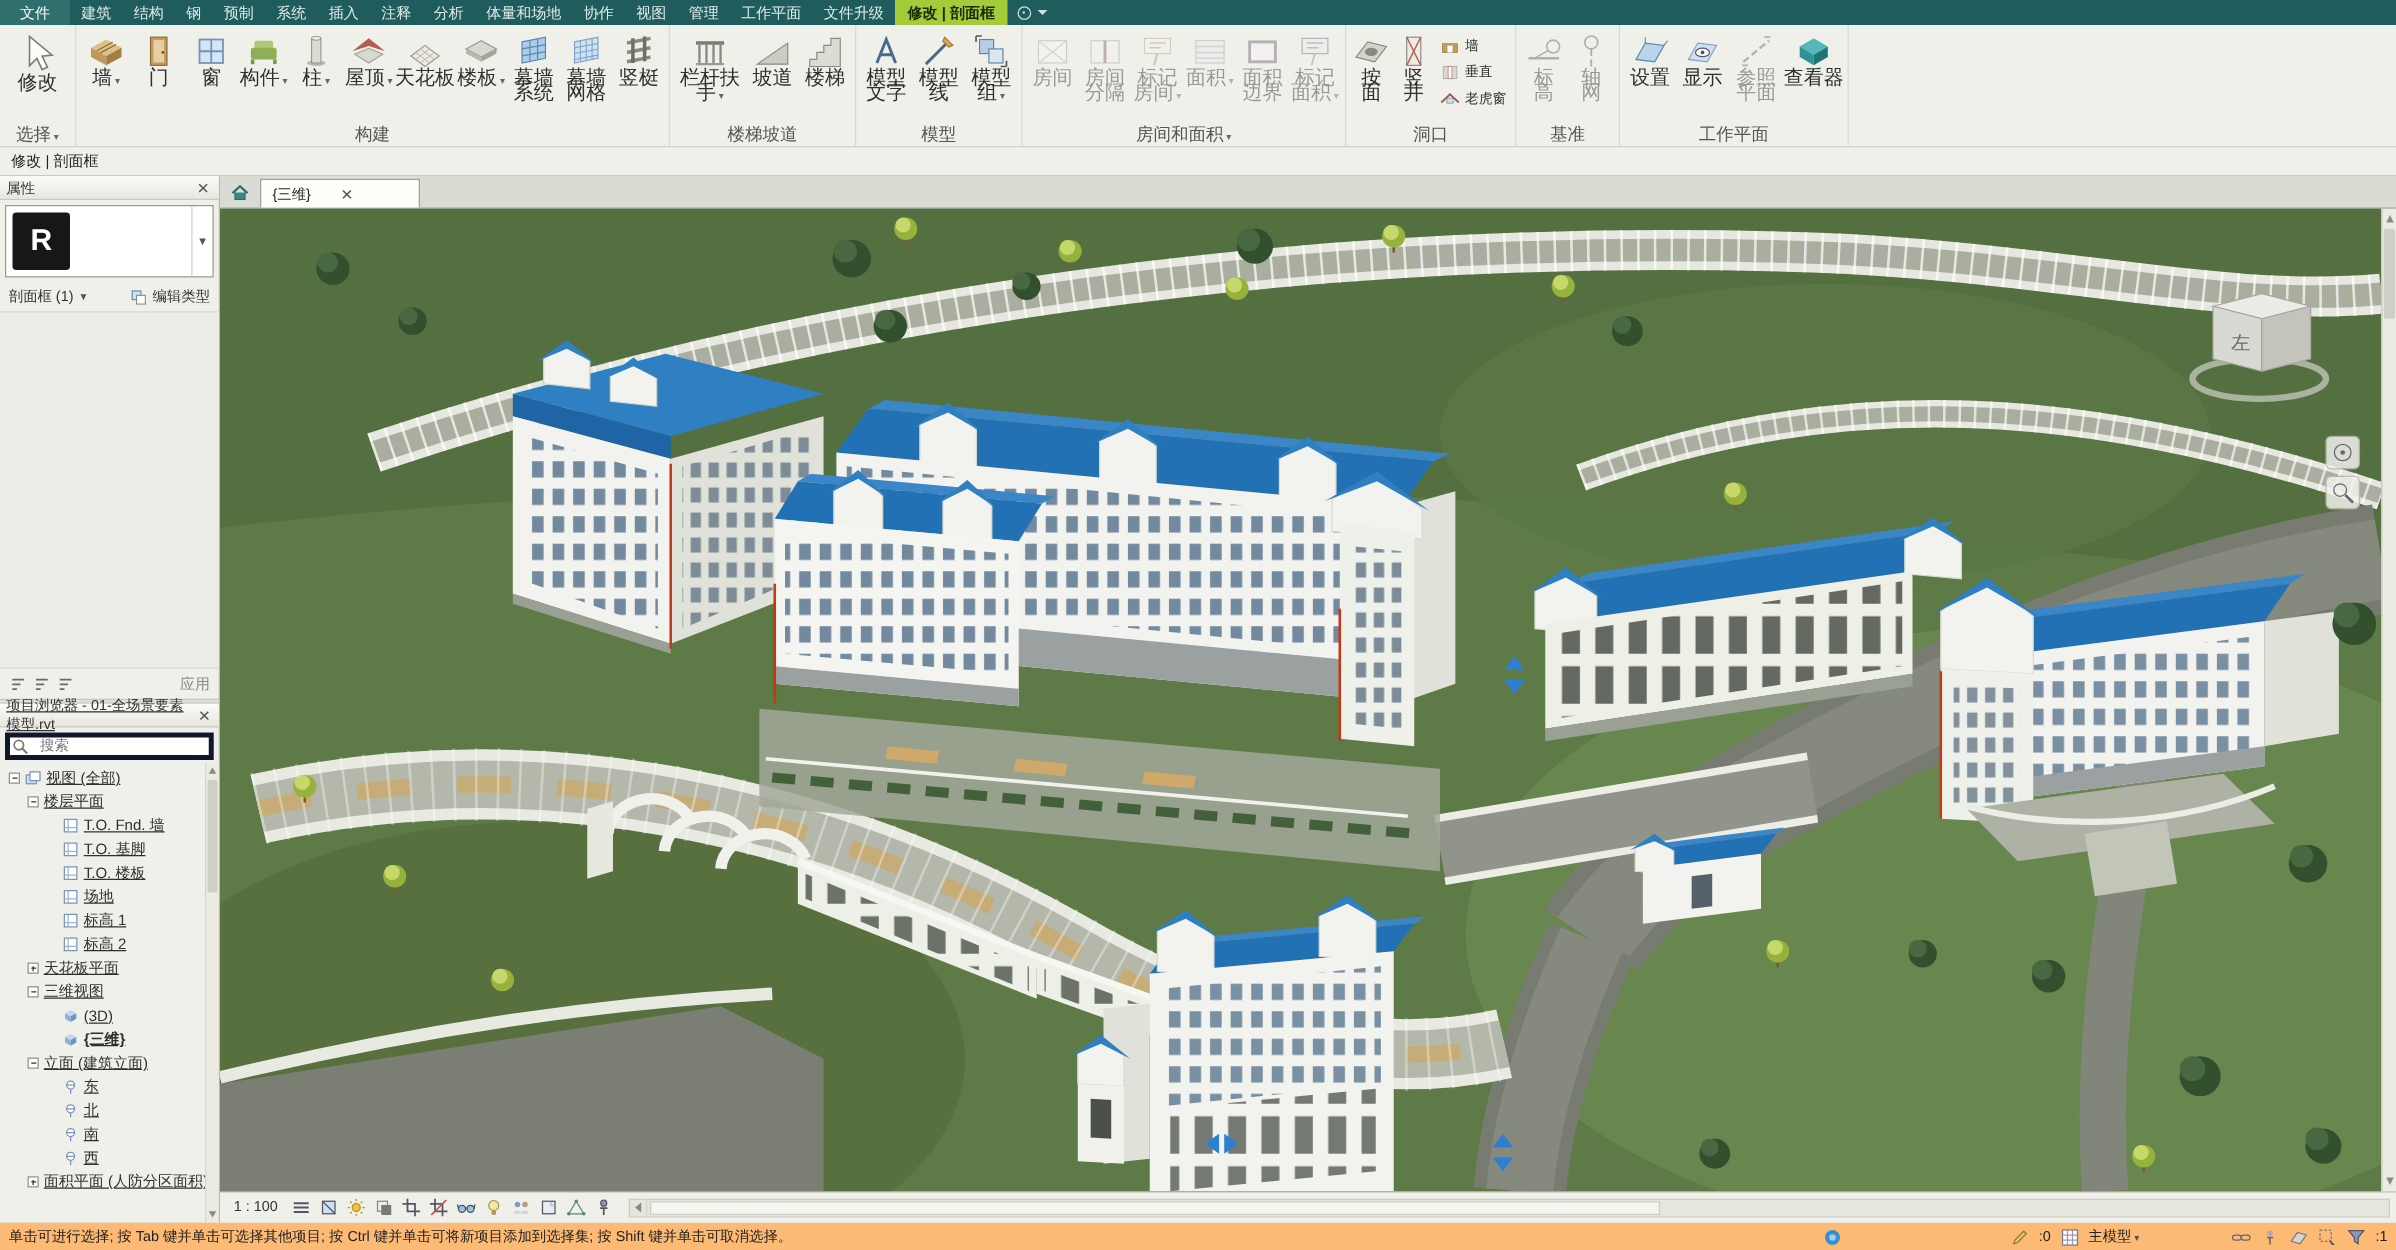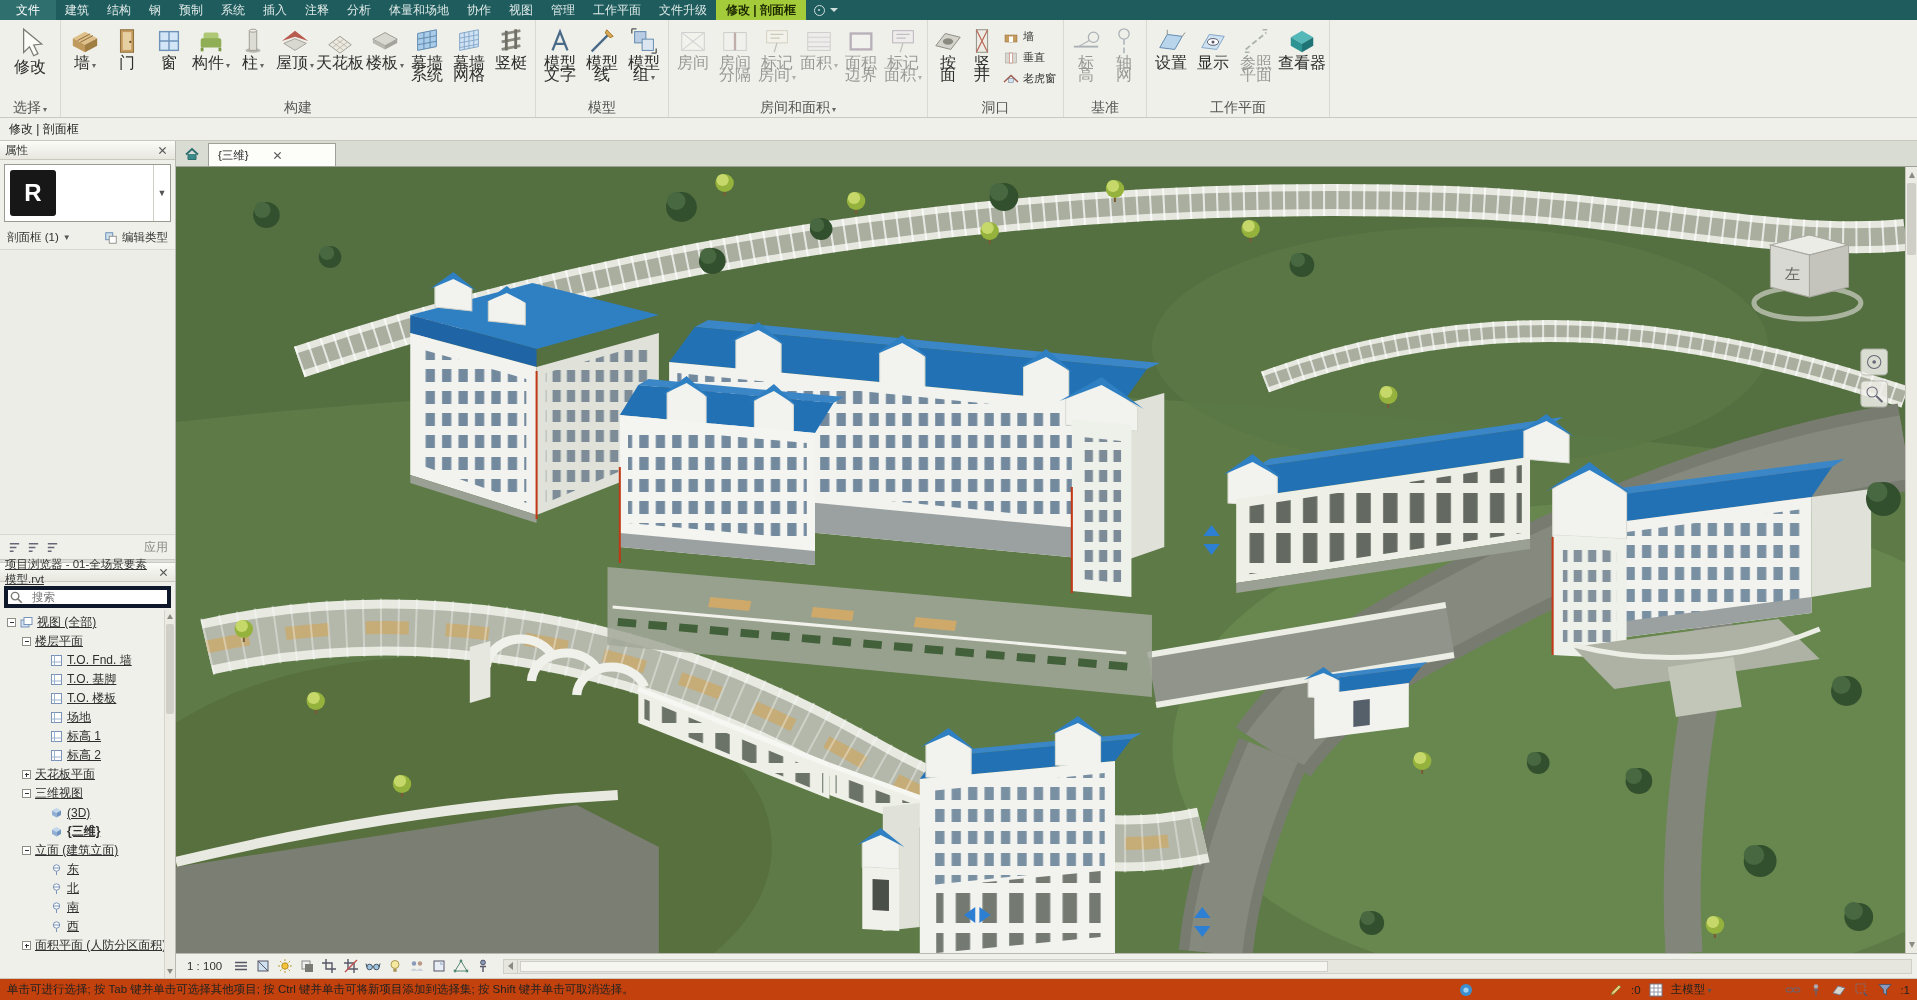--- a/index.html
+++ b/index.html
@@ -87,21 +87,21 @@
 .scaletxt{padding:0 6px;color:#333;white-space:nowrap;}
 .vcbi{width:19px;height:19px;display:flex;align-items:center;justify-content:center;border-radius:2px;}
 .vcbi svg{width:16px;height:16px;}
 .hsb{flex:1;display:flex;align-items:center;margin-left:8px;gap:0;}
 .hsb-btn{width:15px;height:15px;background:#e6e6df;border:1px solid #cfcfc7;display:flex;align-items:center;justify-content:center;}
 .hsb-tri{width:0;height:0;border-top:4px solid transparent;border-bottom:4px solid transparent;border-right:5px solid #8a8a84;}
 .hsb-track{flex:1;height:15px;background:#e6e6df;border:1px solid #cfcfc7;border-left:none;position:relative;}
 .hsb-thumb{position:absolute;left:2px;top:1px;bottom:1px;width:58%;background:#f6f6f0;border:1px solid #cfcfc7;}
 
 
-.statusbar{height:22px;border-top:1px solid #c9c9c0;background:#c2410c;display:flex;align-items:center;padding:0 7px;font-size:11.5px;color:#222;gap:8px;}
+.statusbar{height:22px;border-top:1px solid #c9c9c0;background:#fdba74;display:flex;align-items:center;padding:0 7px;font-size:11.5px;color:#222;gap:8px;}
 .sb-right{margin-left:auto;display:flex;align-items:center;gap:7px;}
 .sb16{width:16px;height:16px;}
 .mm-caret::after{content:" ▾";font-size:8px;color:#555;}
 .sb-gap{width:120px;}
 .sb-gap2{width:60px;}
 </style>
 </head>
 <body>
 
 <svg width="0" height="0" style="position:absolute">
@@ -479,20 +479,43 @@
         <div class="rbtn">
             <svg class="bi">
               <use href="#i-mullion"></use>
             </svg>
             <span class="blabel">竖梃</span>
           </div>
       </div>
       <div class="plabel">构建</div>
     </div>
 
+    <div class="panel">
+      <div class="pbody">
+        <div class="rbtn" style="width:58px">
+            <svg class="bi">
+              <use href="#i-railing"></use>
+            </svg>
+            <span class="blabel has-caret">栏杆扶手</span>
+          </div>
+        <div class="rbtn">
+            <svg class="bi">
+              <use href="#i-ramp"></use>
+            </svg>
+            <span class="blabel">坡道</span>
+          </div>
+        <div class="rbtn">
+            <svg class="bi">
+              <use href="#i-stair"></use>
+            </svg>
+            <span class="blabel">楼梯</span>
+          </div>
+      </div>
+      <div class="plabel">楼梯坡道</div>
+    </div>
 
     <div class="panel">
       <div class="pbody">
         <div class="rbtn">
             <svg class="bi">
               <use href="#i-modeltext"></use>
             </svg>
             <span class="blabel">模型
 文字</span>
           </div>

